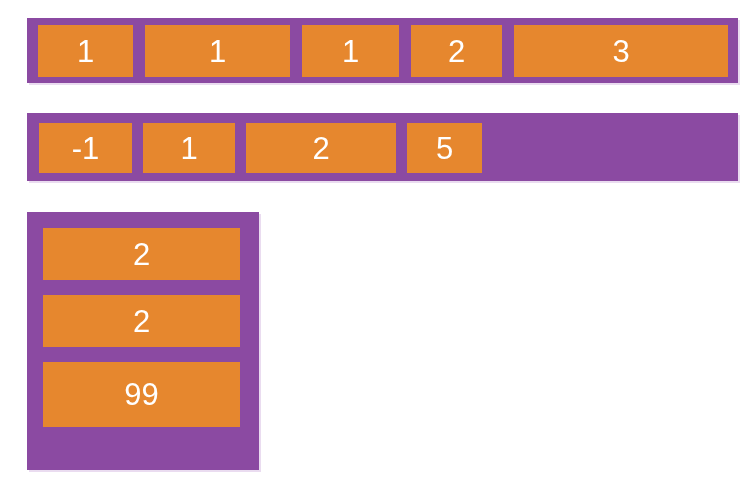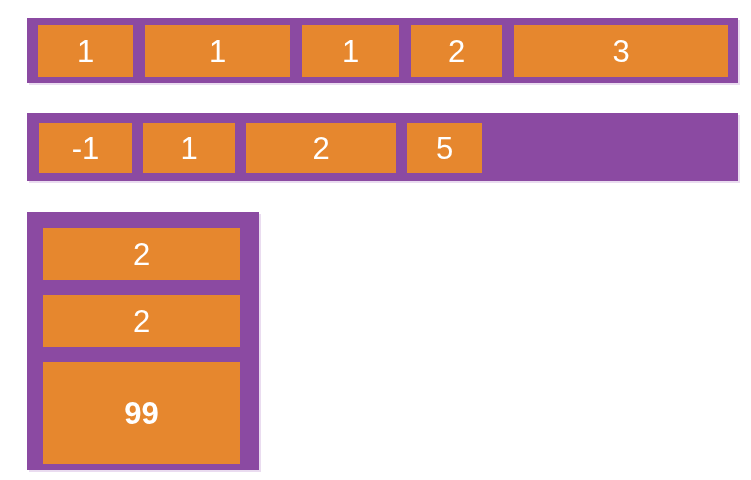--- a/index.html
+++ b/index.html
@@ -48,15 +48,15 @@
     </div>
   <div class="flex-container" style="left: 27px; top: 113px; width: 711px; height: 68px; padding: 10px 12px 8px; gap: 11px; flex-direction: row;">
       <div class="flex-item" style="width: 93px; height: 50px;">-1</div>
       <div class="flex-item" style="width: 92px; height: 50px;">1</div>
       <div class="flex-item" style="width: 150px; height: 50px;">2</div>
       <div class="flex-item" style="width: 75px; height: 50px;">5</div>
     </div>
   <div class="flex-container" style="left: 27px; top: 212px; width: 232px; height: 258px; padding: 16px 19px 17px 16px; gap: 15px; flex-direction: column;">
       <div class="flex-item" style="height: 52px;">2</div>
       <div class="flex-item" style="height: 52px;">2</div>
-      <div class="flex-item" style="height: 102px; font-weight: bold;">99</div>
+      <div class="flex-item" style="height: 65px;">99</div>
     </div>
 </div>
 
 </body></html>

